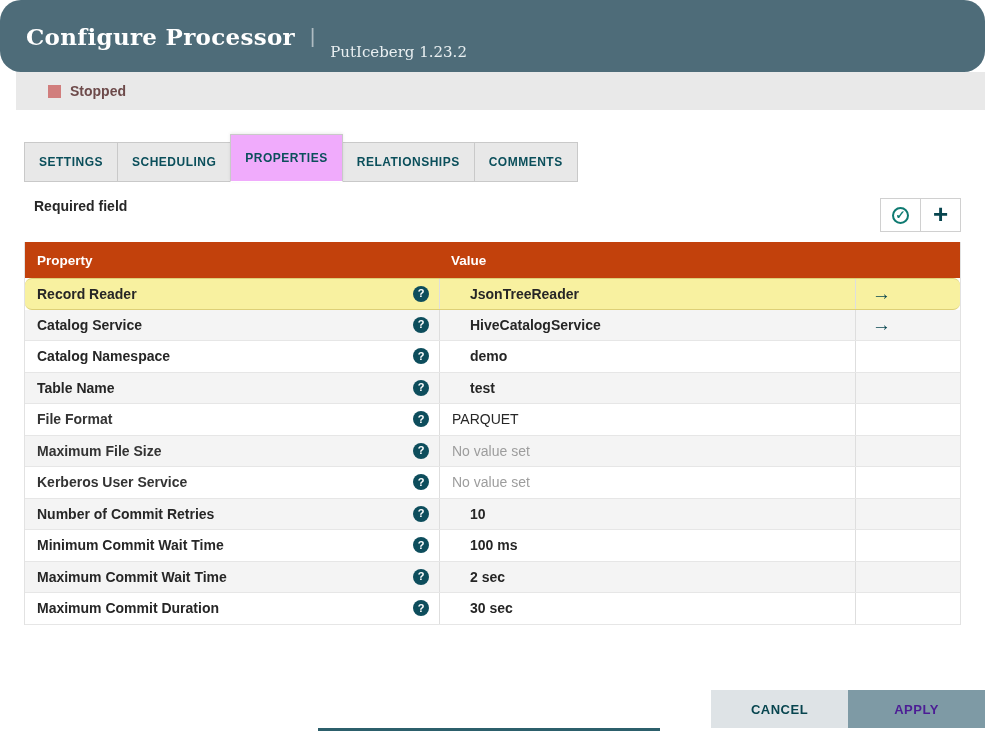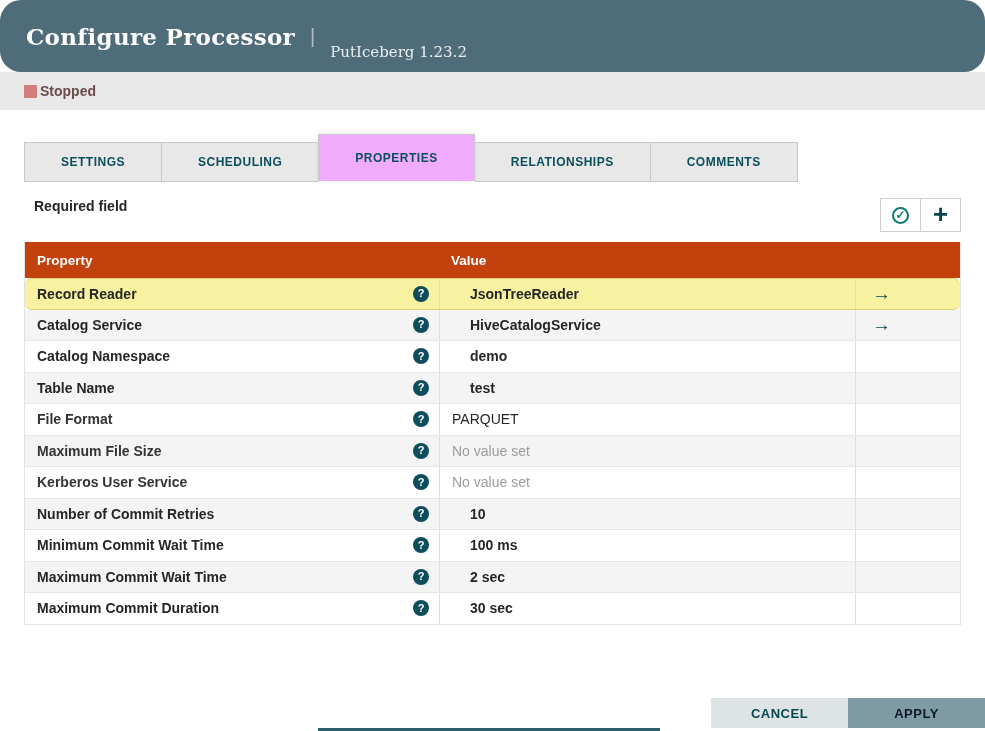--- a/index.html
+++ b/index.html
@@ -32,32 +32,32 @@
   }
   .header-sub {
     font-family:"DejaVu Serif", serif;
     color:#e9eff1; font-size:15px; font-weight:400;margin-top:32px;
   }
 
   
   .statusbar {
     height:38px; background:#e9e9e9;
     display:flex; align-items:center;
-    padding:0 24px; gap:3px;
+    padding:0 32px; gap:9px;margin-left:16px;
   }
   .status-square { width:13px; height:13px; background:#d17e7d; }
   .status-label { font-weight:700; font-size:14px; color:#6d4a4a; }
 
   
   .content { padding:24px 24px 0 24px; }
 
   .tabs { display:flex; align-items:flex-end; height:48px; }
   .tab {
     height:40px; line-height:38px;
-    padding:0 36px;
+    padding:0 14px;
     background:#e8e8e8;
     border:1px solid #c9c9c9;
     margin-right:-1px;
     font-size:12px; font-weight:700;
     color:#0b4f5b; letter-spacing:.5px;
     cursor:pointer; white-space:nowrap;
   }
   .tab.active {
     background:#f0abfc;
     height:48px; line-height:46px;
@@ -132,26 +132,26 @@
   .cell-value.placeholder { color:#9d9d9d; font-weight:400 !important; }
   .cell-arrow {
     width:105px; border-left:1px solid #dedede;
     display:flex; align-items:center; padding-left:16px;
   }
   .arrow-glyph { color:#07454f; font-size:19px; font-weight:700; cursor:pointer; line-height:1; }
 
   
   .footer-buttons { position:absolute; right:0; bottom:3px; display:flex; }
   .btn {
-    width:137px; height:30px;
+    width:137px; height:38px;
     display:flex; align-items:center; justify-content:center;
     font-weight:700; font-size:13px; letter-spacing:.5px; cursor:pointer;margin-top:24px;
   }
   .btn-cancel { background:#dee3e6; color:#07454f; }
-  .btn-apply  { background:#7e9aa5; color:#0f172a; }
+  .btn-apply  { background:#7e9aa5; color:#4c1d95; }
 
   .bottom-line {
     position:absolute; left:318px; bottom:0;
     width:342px; height:3px; background:#2c5f6b;
   }
 </style>
 </head>
 <body>
 
 <div class="dialog">

